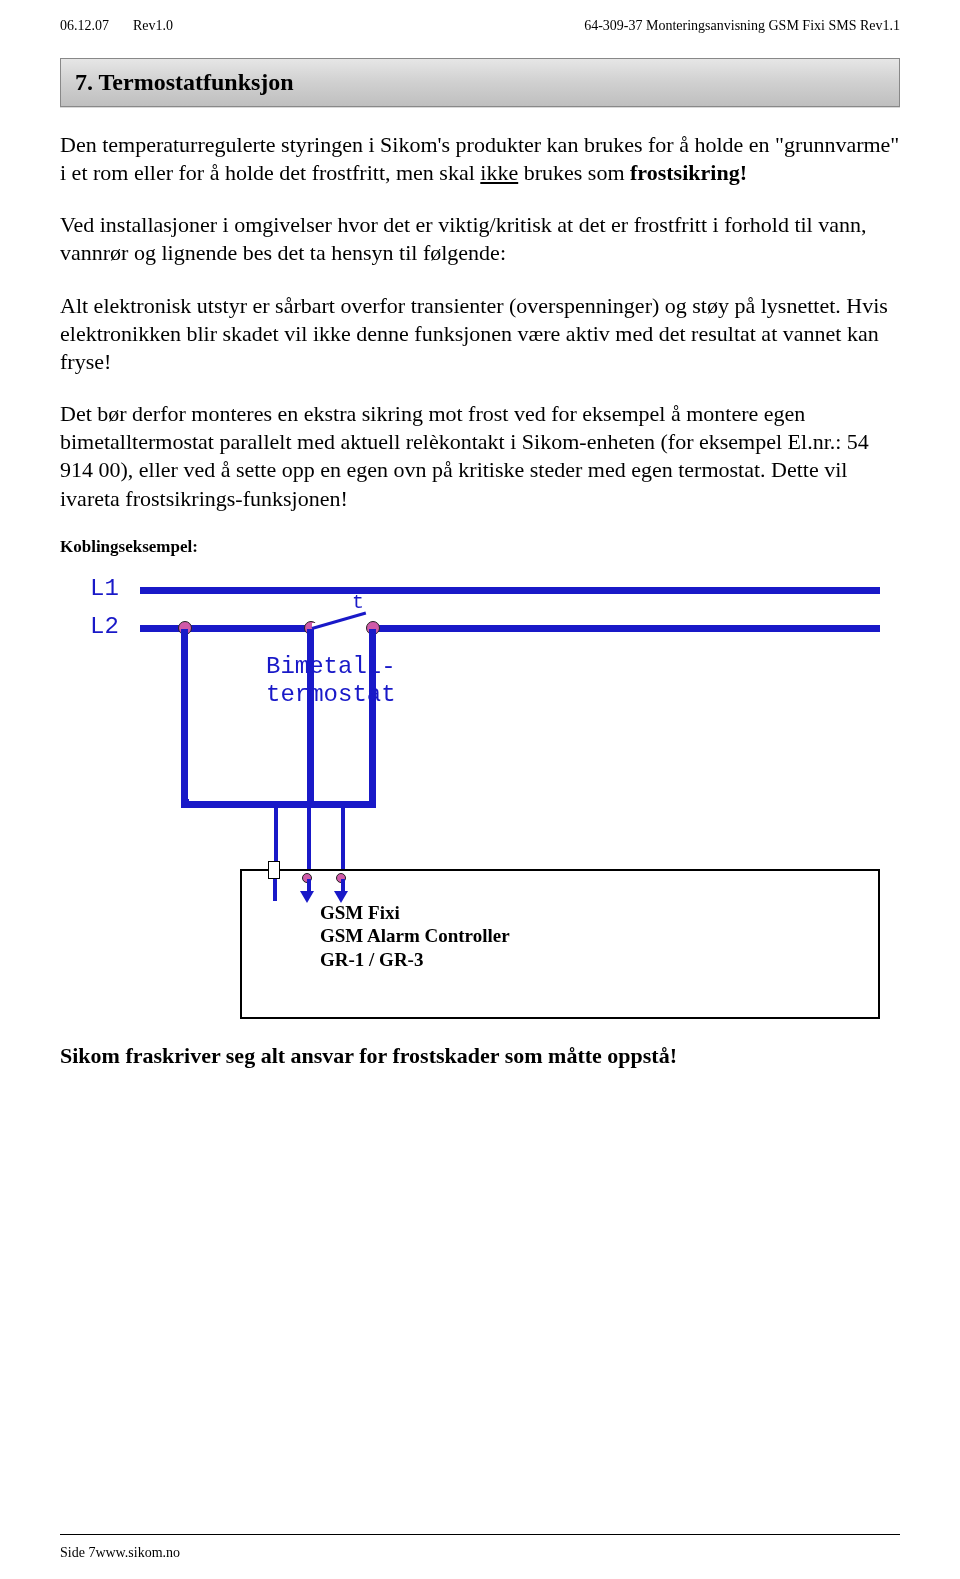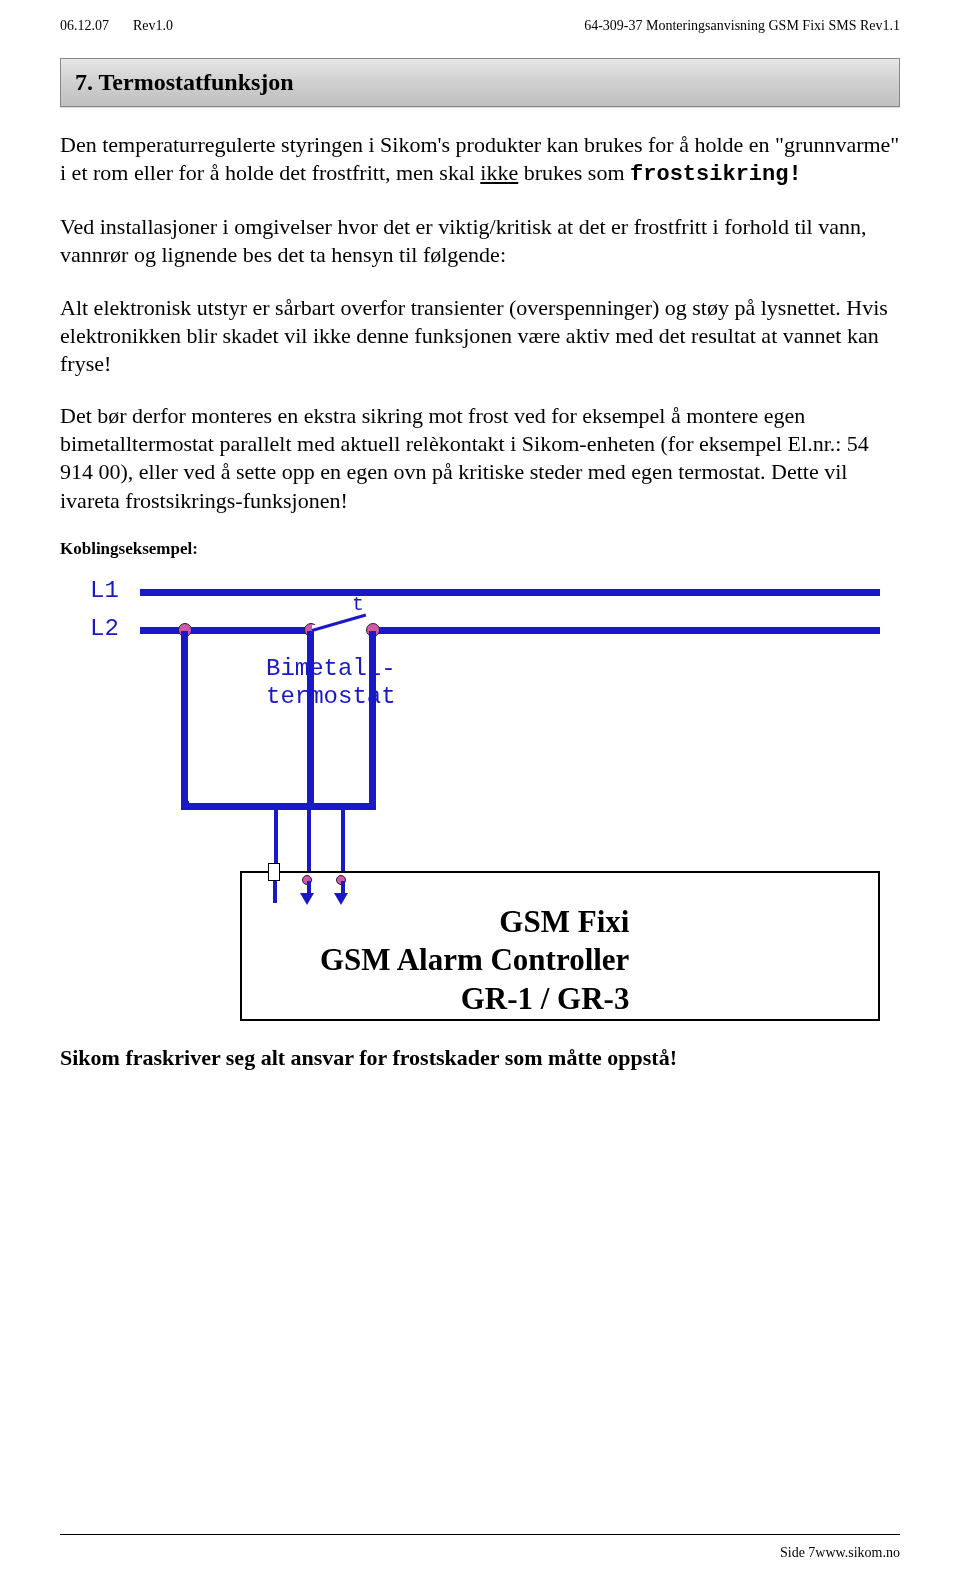--- a/index.html
+++ b/index.html
@@ -36,21 +36,21 @@
     font-size: 24px;
     font-family: Georgia, serif;
   }
   p.body {
     font-size: 22px;
     line-height: 1.28;
     margin-bottom: 24px;
     font-family: Georgia, 'Century Schoolbook', serif;
   }
   .u { text-decoration: underline; font-weight: normal; }
-  .b { font-weight: bold; font-family: Liberation Mono, monospace; }
+  .b { font-weight: bold; }
   .sub-heading {
     font-size: 17px;
     font-weight: bold;
     margin-bottom: 12px;
   }
   .diagram {
     position: relative;
     width: 840px;
     height: 450px;
     margin: 0 0 24px 0;
@@ -75,41 +75,41 @@
     position:absolute;
     left:180px; top:300px; width:640px; height:150px;
     border:2px solid #000;
     background:#fff;
   }
   .device-text {
     position:absolute; left:260px; top:332px;
     font-family: Georgia, serif;
   }
   .device-text .l {
-    font-size:31px; font-weight:bold; line-height:1.25;text-align:right;
+    font-size:19px; font-weight:bold; line-height:1.25;
   }
   .term-box {
     position:absolute; width:12px; height:18px; border:1px solid #000; background:#fff;
   }
   .arrow-down {
     position:absolute; width:0; height:0;
     border-left:7px solid transparent; border-right:7px solid transparent;
     border-top:12px solid #1919c8;
   }
   .switch-contact {
     position:absolute; width:56px; height:3px; background:#1919c8;
     transform-origin: left center; transform: rotate(-16deg);
   }
   .disclaimer {
     font-size:22px; font-weight:bold; margin-top:10px;
     font-family: Georgia, serif;
   }
   .page-footer {
     position:absolute; bottom:18px; left:0; right:0;
-    display:flex; justify-content:flex-end;
+    display:flex; justify-content:flex-start;
     padding:0 60px; font-size:14px;
     font-family:'Times New Roman', serif;
   }
   .footer-sep {
     position:absolute; bottom:44px; left:60px; right:60px;
     border-top:1px solid #000;
   }
 </style>
 </head>
 <body>

